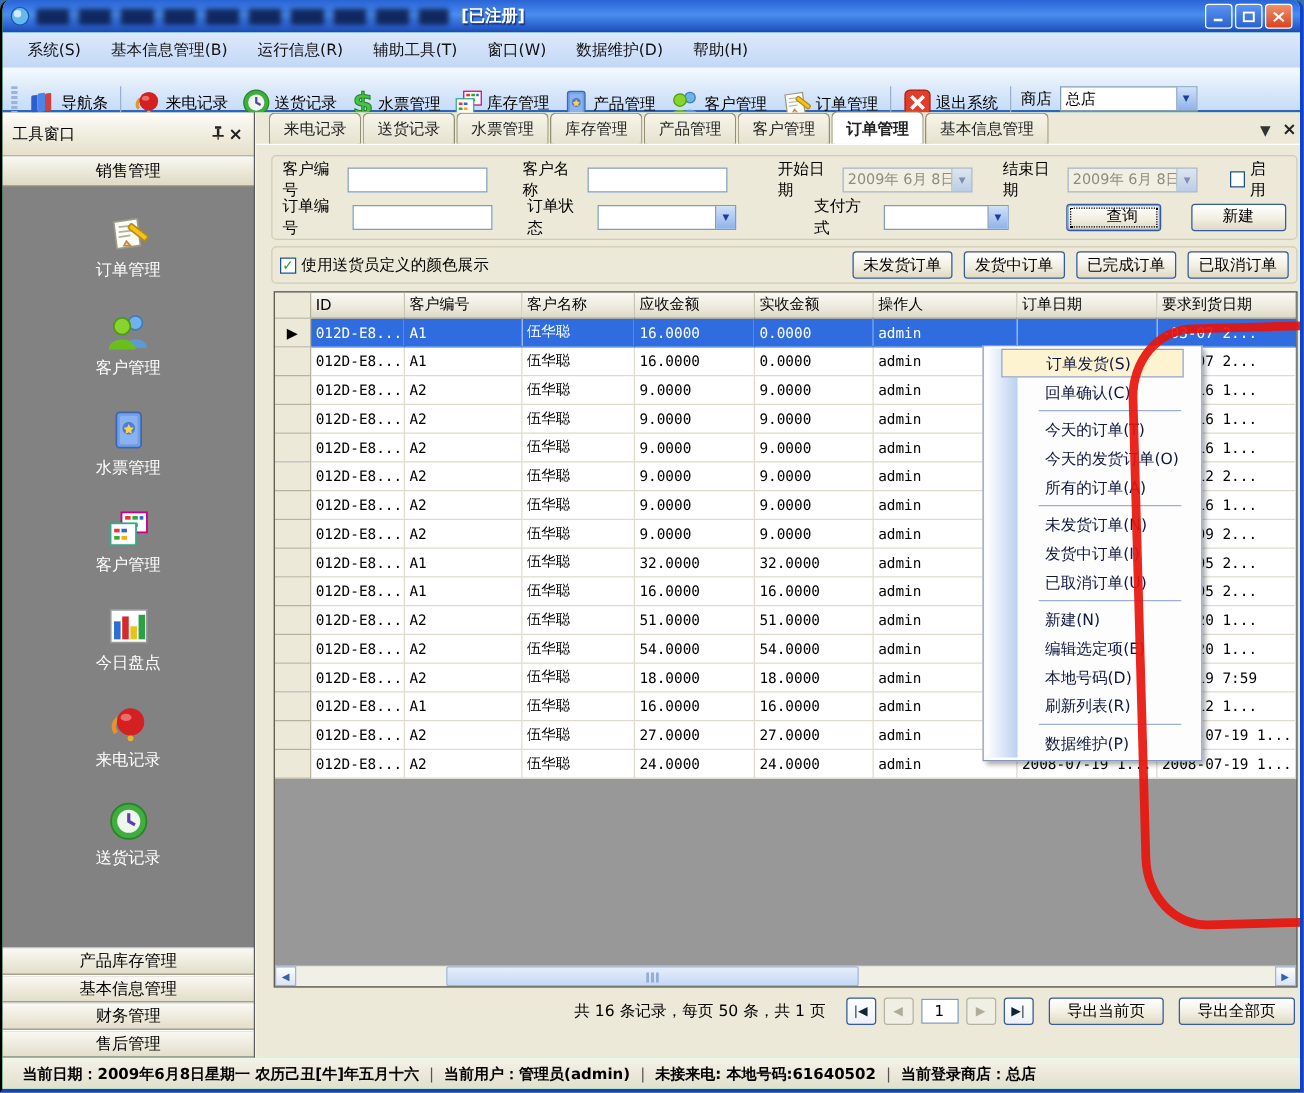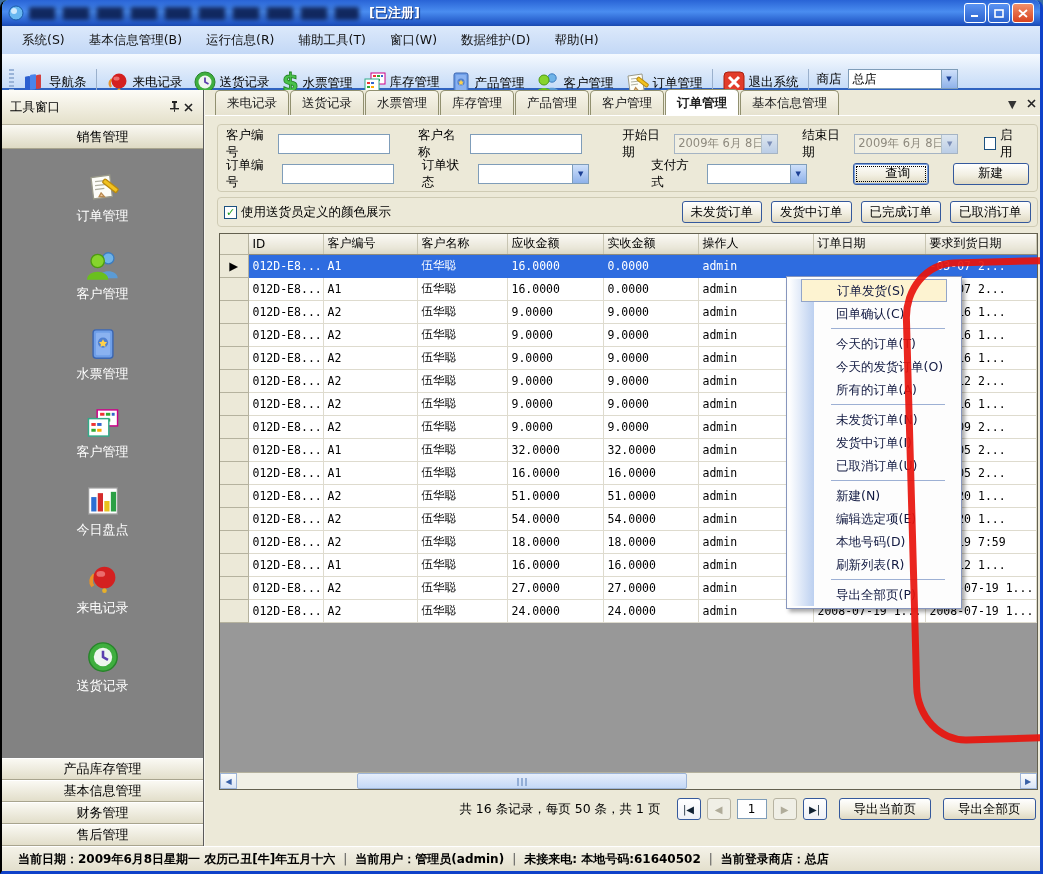--- a/index.html
+++ b/index.html
@@ -661,21 +661,21 @@
             <div class="ctx-sep"></div>
             <div class="ctx-item">未发货订单(N)</div>
             <div class="ctx-item">发货中订单(I)</div>
             <div class="ctx-item">已取消订单(U)</div>
             <div class="ctx-sep"></div>
             <div class="ctx-item">新建(N)</div>
             <div class="ctx-item">编辑选定项(E)</div>
             <div class="ctx-item">本地号码(D)</div>
             <div class="ctx-item">刷新列表(R)</div>
             <div class="ctx-sep"></div>
-            <div class="ctx-item">导出全部页(P)</div>
+            <div class="ctx-item">数据维护(P)</div>
           </div>
 
         <div class="annot"></div>
       </div>
     </div>
   </div>
 
   <div class="statusbar">
       <span class="seg">当前日期：2009年6月8日星期一  农历己丑[牛]年五月十六</span>
       <span class="div">|</span>

